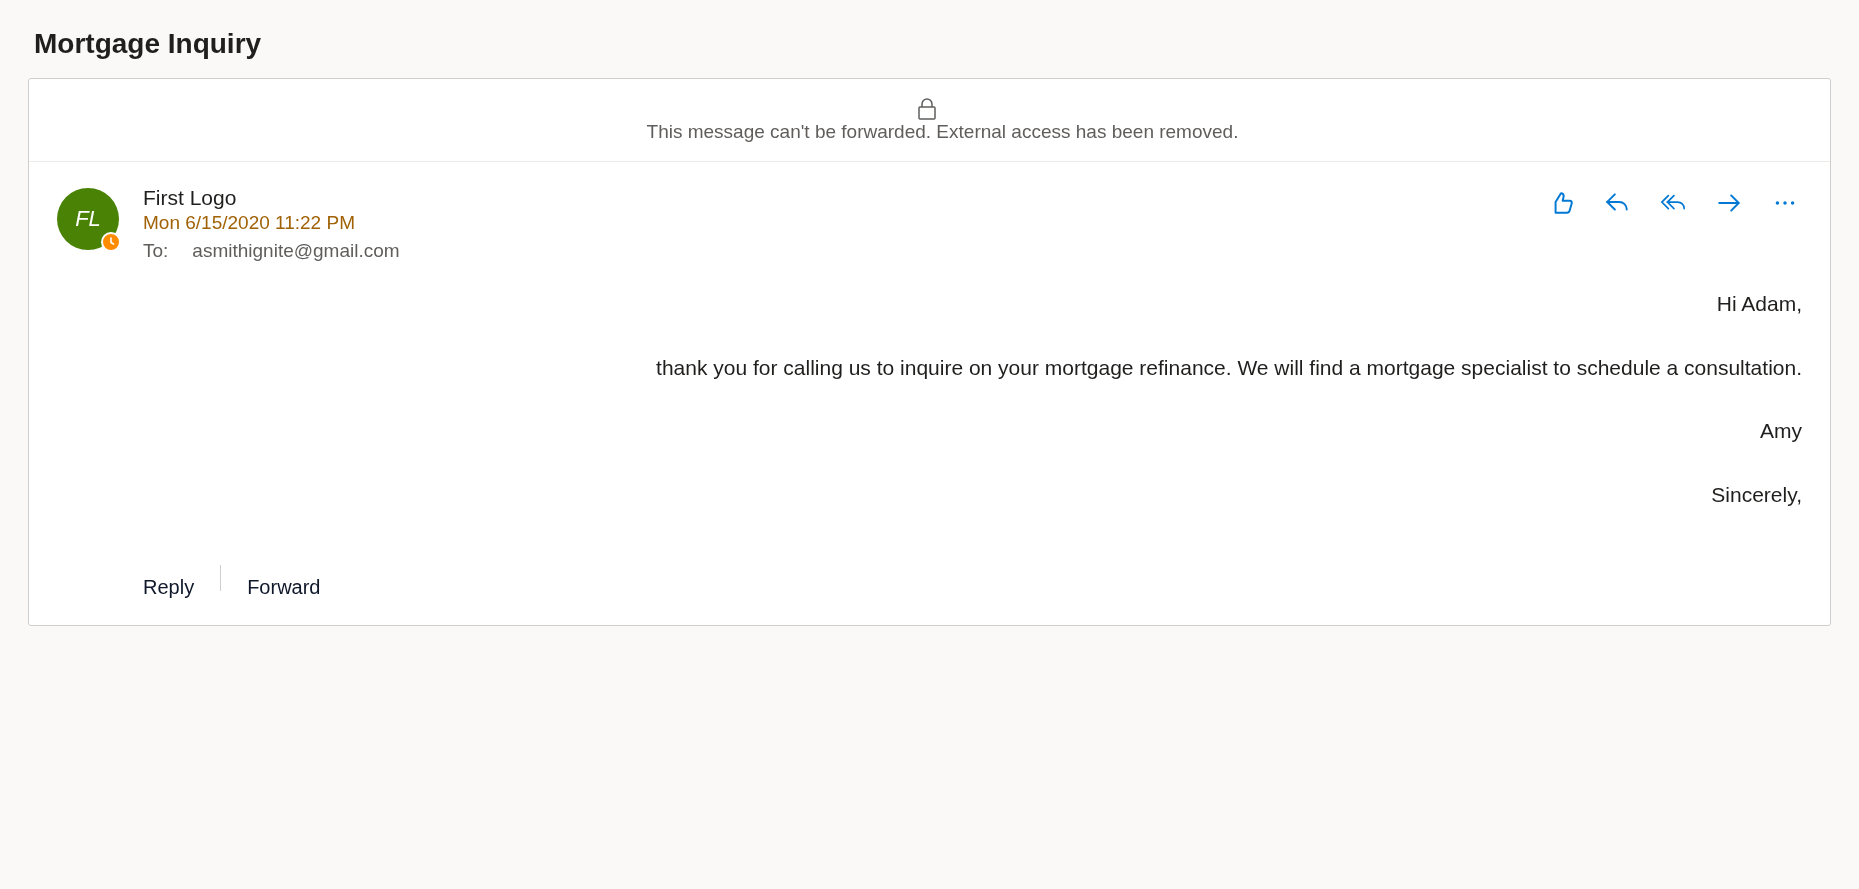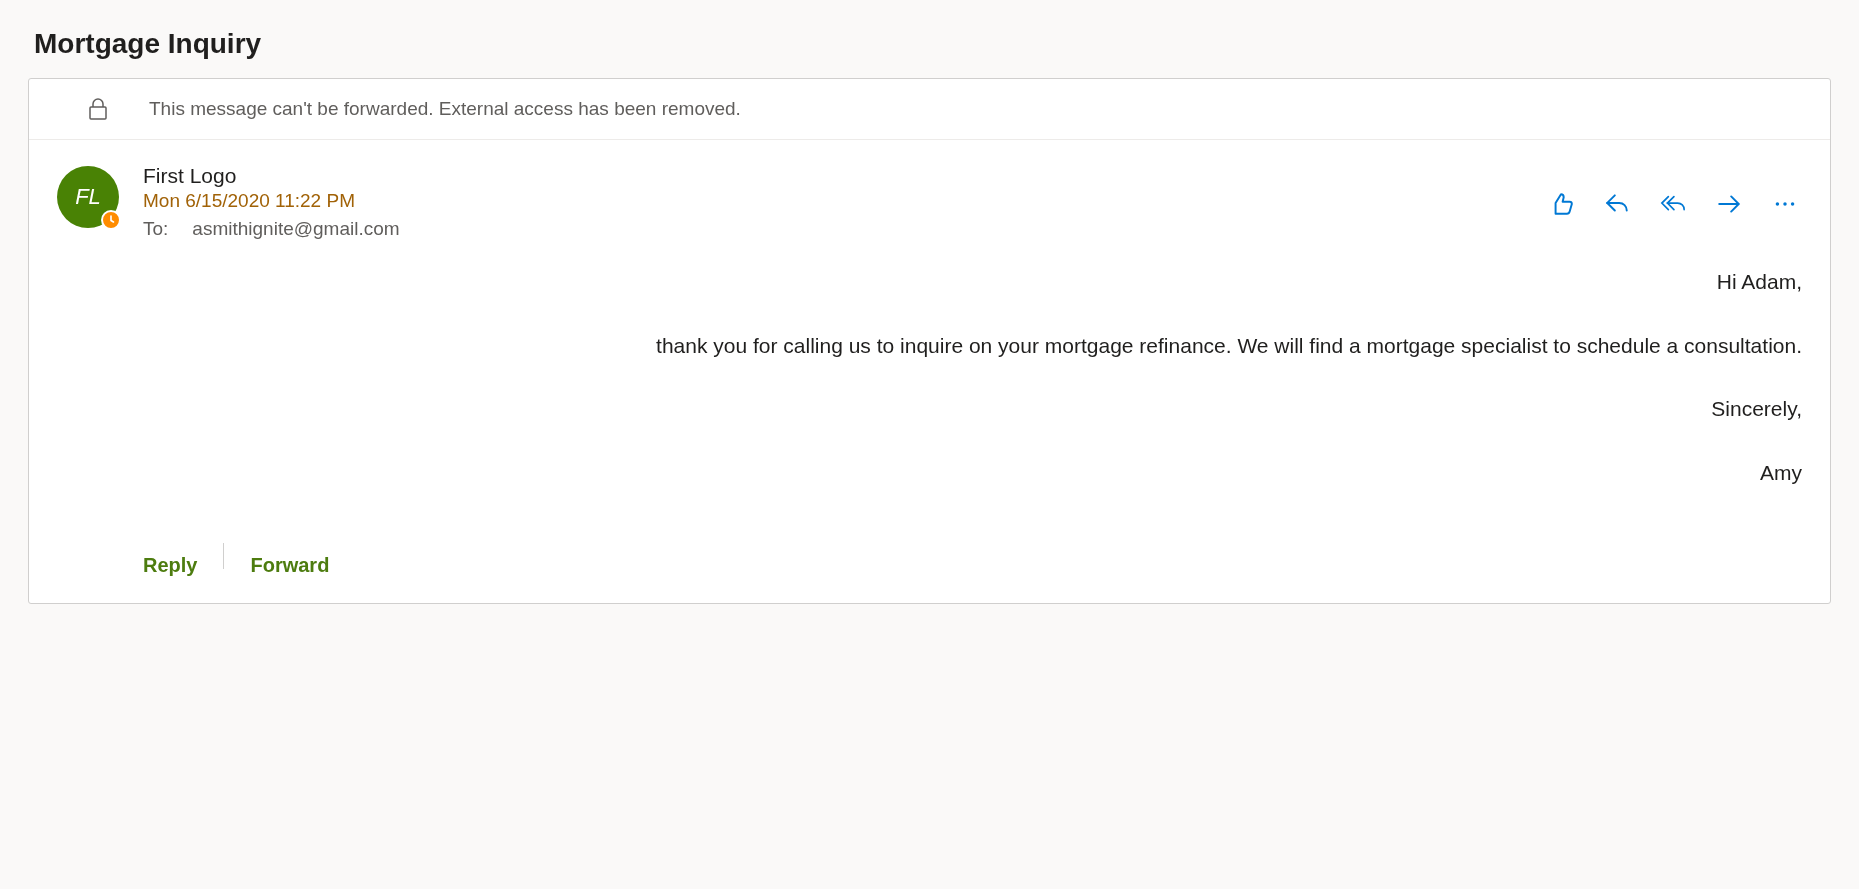--- a/index.html
+++ b/index.html
@@ -21,20 +21,21 @@
     border: 1px solid #d0cfce;
     border-radius: 3px;
   }
   .banner {
     display: flex;
     align-items: center;
     padding: 18px 24px 18px 50px;
     border-bottom: 1px solid #edebe9;
     color: #605e5c;
     font-size: 19px;
+    flex-direction: column;
   }
   .lock-wrap {
     width: 38px;
     display: flex;
     justify-content: center;
     margin-right: 32px;
   }
   .message {
     display: flex;
     padding: 24px 28px 26px 28px;
@@ -83,21 +84,21 @@
     border-radius: 0 0 50% 0;
     transform: translate(-1px,-1px);
     display:none;
   }
   .main-col {
     flex: 1;
     min-width: 0;
   }
   .hdr-row {
     display: flex;
-    align-items: center;
+    align-items: flex-start;
     justify-content: space-between;
   }
   .sender {
     font-size: 21px;
     color: #201f1e;
   }
   .date {
     font-size: 19px;
     color: #a16207;
     margin-top: 2px;
@@ -134,22 +135,22 @@
   }
   .body p { margin: 0 0 32px 0; }
   .sig-title { font-style: italic; }
   .footer {
     display: flex;
     align-items: center;
     margin-top: 46px;
     font-size: 20px;
   }
   .footer a {
-    color: #4d7c0f;
-    font-weight: 700;
+    color: #0f172a;
+    font-weight: 400;
     text-decoration: none;
     cursor: pointer;
     margin-top: 20px;
   }
   .vdiv {
     width: 1px;
     height: 26px;
     background: #d0cfce;
     margin: 0 26px;
   }
@@ -225,22 +226,22 @@
                 <circle cx="12" cy="12" r="1.6"></circle>
                 <circle cx="19" cy="12" r="1.6"></circle>
             </svg>
           </span>
         </div>
       </div>
 
       <div class="body">
         <p>Hi Adam,</p>
         <p> thank you for calling us to inquire on your mortgage refinance.  We will find a mortgage specialist to schedule a consultation.</p>
+        <p>Amy</p>
         <p>Sincerely,</p>
-        <p>Amy</p>
       </div>
 
       <div class="footer">
         <a>Reply</a>
         <span class="vdiv"></span>
         <a>Forward</a>
       </div>
     </div>
   </div>
 </div>

